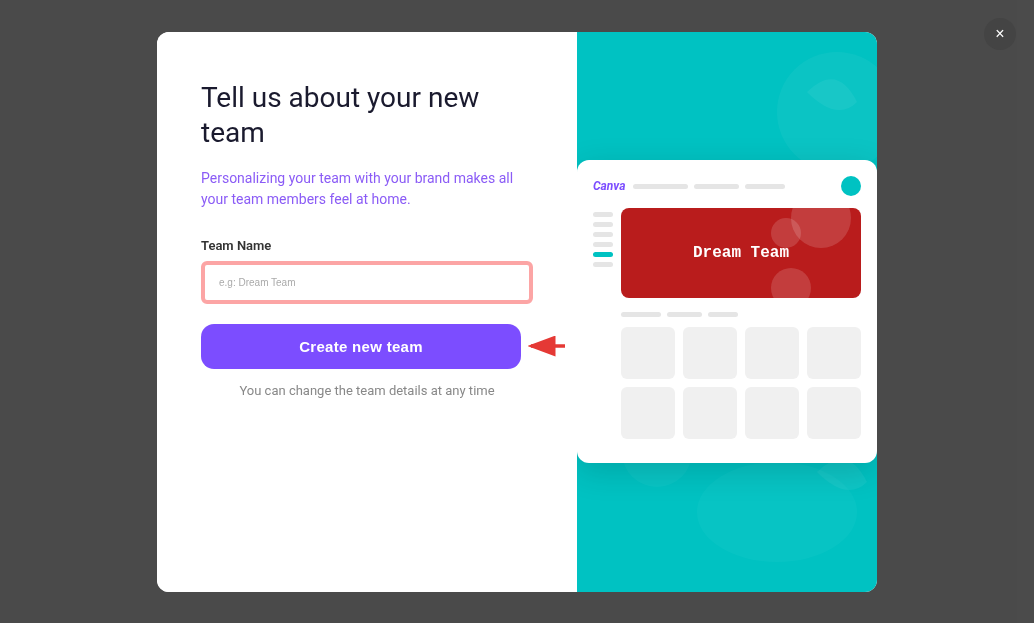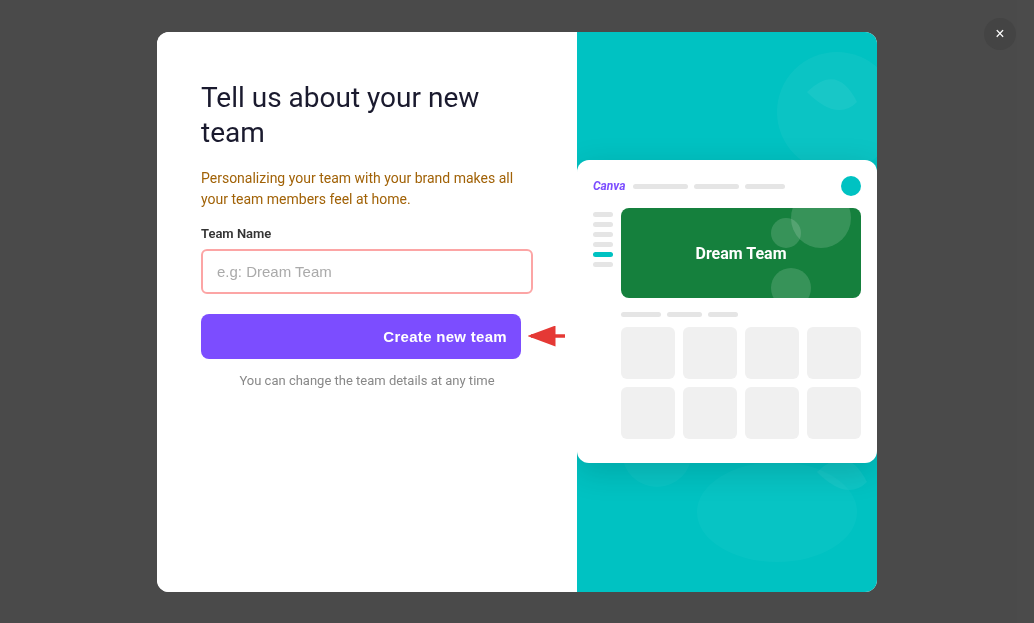--- a/index.html
+++ b/index.html
@@ -57,59 +57,58 @@
     .modal-title {
       font-size: 28px;
       font-weight: 400;
       color: #1a1a2e;
       line-height: 1.25;
       margin-bottom: 18px;
     }
 
     .modal-subtitle {
       font-size: 14px;
-      color: #a16207;
+      color: #8b5cf6;
       line-height: 1.5;
-      margin-bottom: 16px;
+      margin-bottom: 28px;
     }
 
     .field-label {
       font-size: 13px;
       font-weight: 600;
       color: #333;
       margin-bottom: 8px;
     }
 
     .team-name-input {
       width: 100%;
-      border: 2px solid #fca5a5;
+      border: 4px solid #fca5a5;
       border-radius: 6px;
       padding: 12px 14px;
-      font-size: 15px;
+      font-size: 10px;
       color: #999;
       outline: none;
       margin-bottom: 20px;
     }
 
     .team-name-input::placeholder {
       color: #aaa;
     }
 
     .create-btn {
       width: 320px;
       padding: 14px;
       background: #7c4dff;
       color: white;
       border: none;
-      border-radius: 8px;
+      border-radius: 13px;
       font-size: 15px;
       font-weight: 700;
       cursor: pointer;
       letter-spacing: 0.3px;
-      text-align: right;
     }
 
     .helper-text {
       font-size: 13px;
       color: #888;
       margin-top: 14px;
       text-align: center;
     }
 
     
@@ -177,29 +176,30 @@
     }
 
     .sidebar-line {
       height: 5px;
       background: #e5e5e5;
       border-radius: 3px;
       width: 20px;
     }
 
     .preview-hero {
-      background: #15803d;
+      background: #b91c1c;
       border-radius: 8px;
       height: 90px;
       display: flex;
       align-items: center;
       justify-content: center;
       margin-bottom: 14px;
       position: relative;
       overflow: hidden;
+      font-family: Liberation Mono, monospace;
     }
 
     .hero-shapes {
       position: absolute;
       inset: 0;
       overflow: hidden;
     }
 
     .hero-circle {
       position: absolute;

